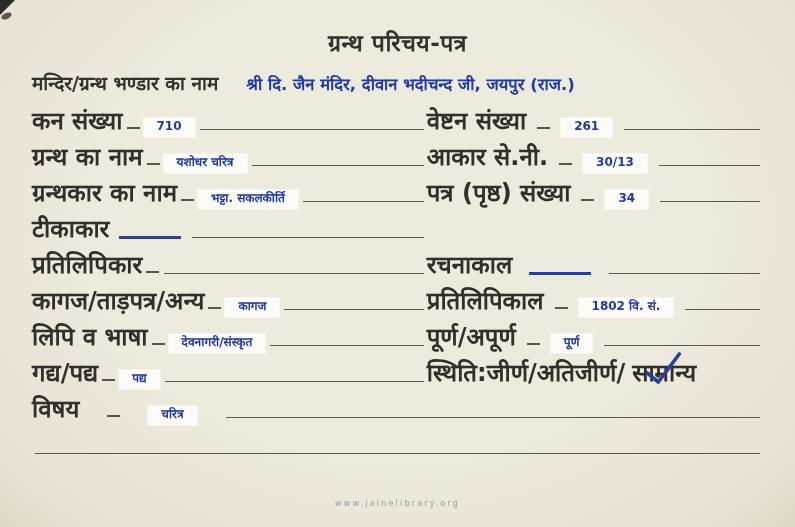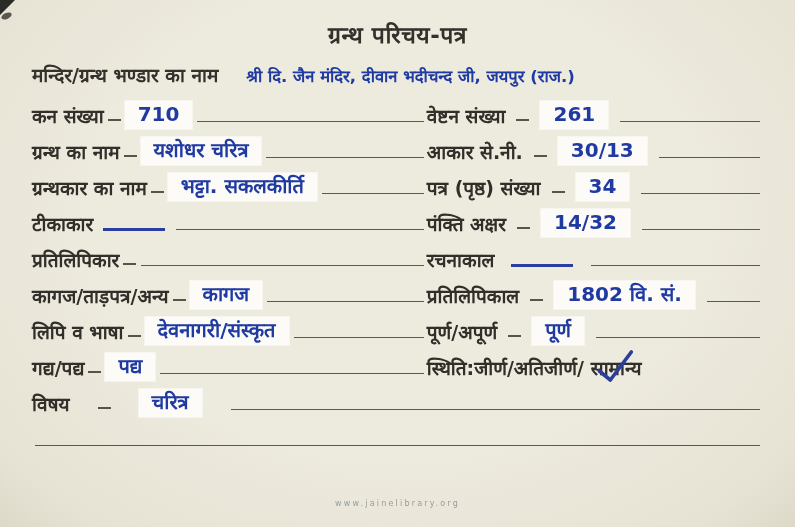--- a/index.html
+++ b/index.html
@@ -1,46 +1,46 @@
 <!DOCTYPE html>
 <html><head>
 <meta charset="utf-8">
 <style>
   html,body{margin:0;padding:0;background:#d8d5c9;}
   .card{
     position:relative;
     width:795px;height:527px;
     margin:0 auto;
     box-sizing:border-box;
-    padding:0 32px;
+    padding:8px 32px;
     overflow:hidden;
     background:radial-gradient(ellipse at 50% 42%, #edeade 55%, #e6e3d4 88%, #ddd9c9 100%);
     font-family:"DejaVu Sans","Liberation Sans",sans-serif;
     color:#35312c;
   }
   .corner-tl{position:absolute;top:0;left:0;width:0;height:0;
     border-top:15px solid #161614;border-right:15px solid transparent;opacity:.9;}
   .corner-blob{position:absolute;top:13px;left:1px;width:11px;height:6px;background:#35332e;
     border-radius:50%;transform:rotate(-25deg);opacity:.8;}
   .title{
     padding-top:18px;text-align:center;
     font-size:23px;font-weight:700;letter-spacing:.5px;color:#34302b;
   }
   .hdr-row{display:flex;align-items:center;margin-top:12px;white-space:nowrap;}
   .hdr-lbl{font-size:19px;font-weight:700;}
   .hdr-val{font-size:16.5px;font-weight:700;color:#1f3aa2;margin-left:28px;}
   .rows{margin-top:4px;}
   .row{display:flex;align-items:flex-end;height:36px;}
   .half{display:flex;align-items:flex-end;flex:0 0 54%;min-width:0;}
   .half.right{flex:1 1 46%;gap:7px;}
-  .lbl{font-size:19px;font-weight:700;line-height:1.15;white-space:nowrap;color:#322f2a;}
+  .lbl{font-size:24px;font-weight:700;line-height:1.15;white-space:nowrap;color:#322f2a;}
   .fill{flex:1 1 8px;border-bottom:1.8px solid rgba(62,56,48,.82);margin:0 3px 6px 3px;min-width:6px;}
   .predash{flex:0 0 13px;border-bottom:2px solid rgba(62,56,48,.85);margin:0 2px 7px 4px;}
   .box{
-    background:#fcfbf7;color:#1f3aa2;font-weight:700;font-size:20px;line-height:1.1;
+    background:#fcfbf7;color:#1f3aa2;font-weight:700;font-size:12px;line-height:1.1;
     padding:2px 13px 4px;margin:0 2px -1px;white-space:nowrap;position:relative;z-index:2;
     box-shadow:0 0 0 1px rgba(255,255,255,.5);
   }
   .blue-dash{flex:0 0 62px;border-bottom:3px solid #2a3f9d;margin:0 8px 5px 10px;position:relative;z-index:2;}
   .checked-word{position:relative;display:inline-block;}
   .check-svg{position:absolute;left:50%;top:-9px;transform:translateX(-54%);z-index:3;}
   .full-row{display:flex;align-items:flex-end;height:36px;gap:24px;}
   .watermark{
     position:absolute;bottom:19px;left:50%;transform:translateX(-50%);
     font-size:8px;color:#8e9496;letter-spacing:2.2px;opacity:.9;white-space:nowrap;
@@ -104,26 +104,20 @@
         <span class="predash"></span>
         <span class="box">34</span>
         <span class="fill"></span>
       </div>
     </div>
 
     <div class="row">
       <div class="half">
         <span class="lbl">टीकाकार</span>
         <span class="blue-dash"></span>
-        <span class="fill"></span>
-      </div>
-      <div class="half right">
-        <span class="lbl">पंक्ति अक्षर</span>
-        <span class="predash"></span>
-        <span class="box">14/32</span>
         <span class="fill"></span>
       </div>
     </div>
 
     <div class="row">
       <div class="half">
         <span class="lbl">प्रतिलिपिकार</span>
         <span class="predash"></span>
         <span class="fill"></span>
       </div>

